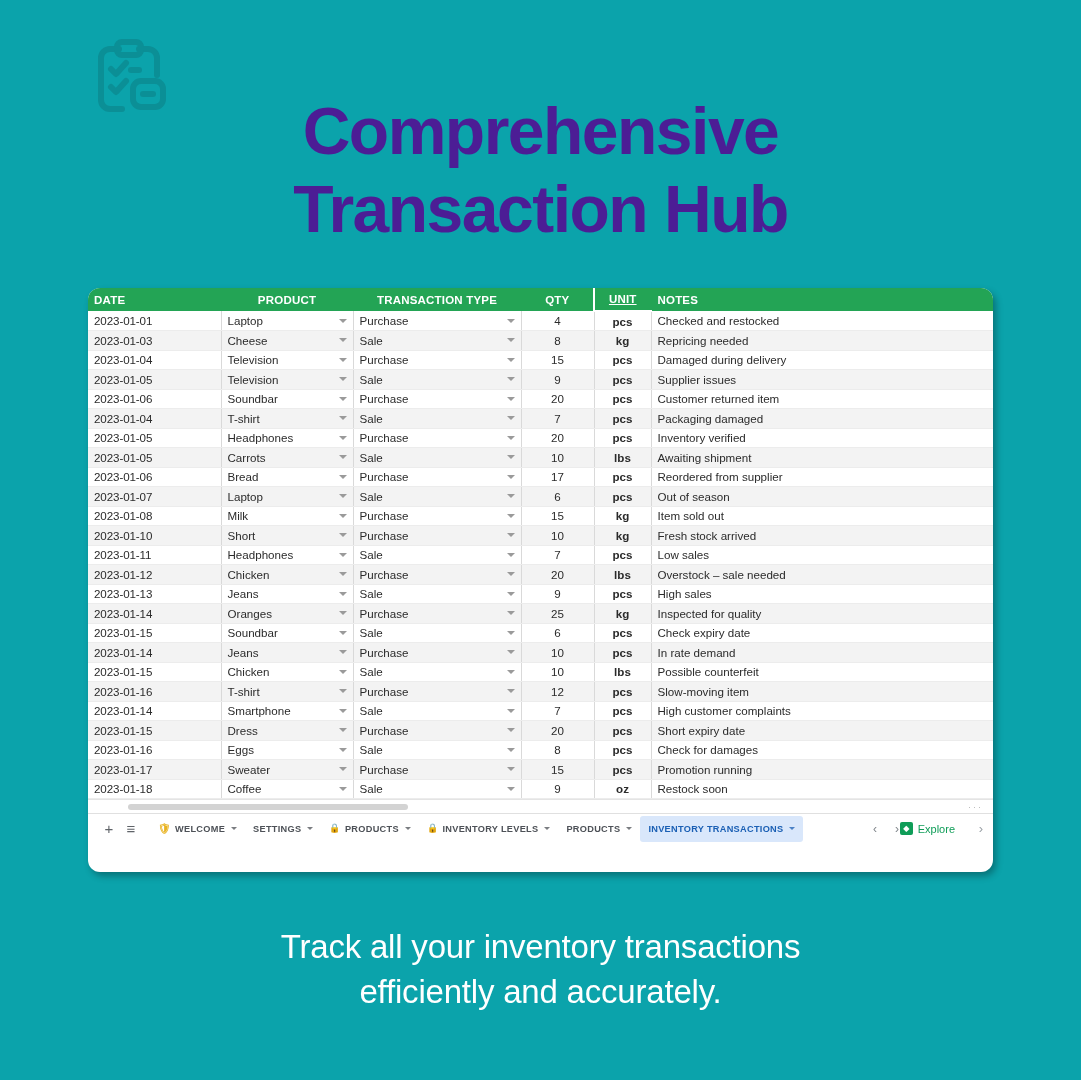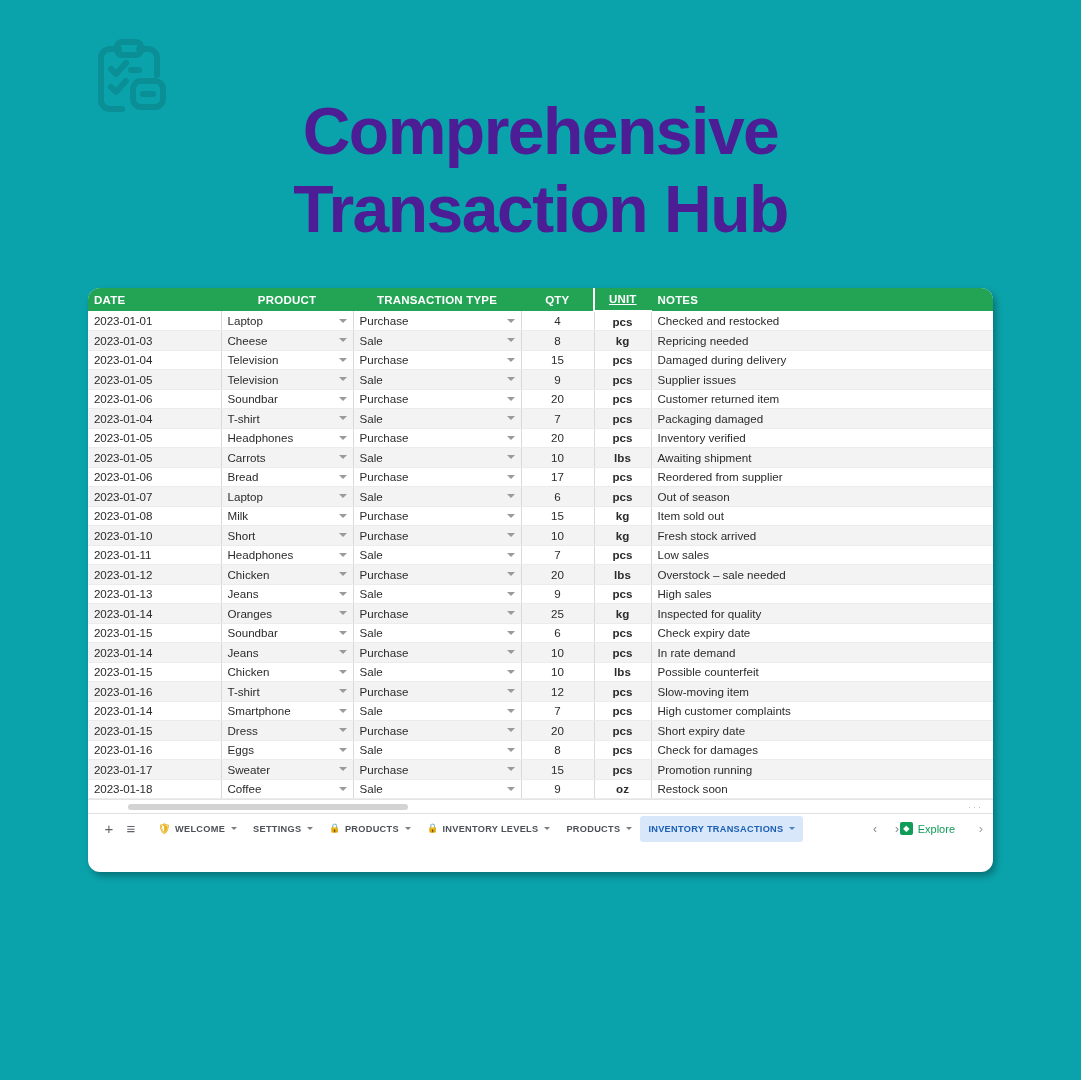--- a/index.html
+++ b/index.html
@@ -448,14 +448,18 @@
       </div>
 
       <div class="explore">
         <span class="exp-icon">◆</span>
         <span class="exp-label">Explore</span>
       </div>
       <span class="edge-chev">›</span>
     </div>
   </div>
 
+  <p class="caption">
+    <span class="l">Track all your inventory transactions</span>
+    <span class="l">efficiently and accurately.</span>
+  </p>
 
 </div>
 
 </body></html>

